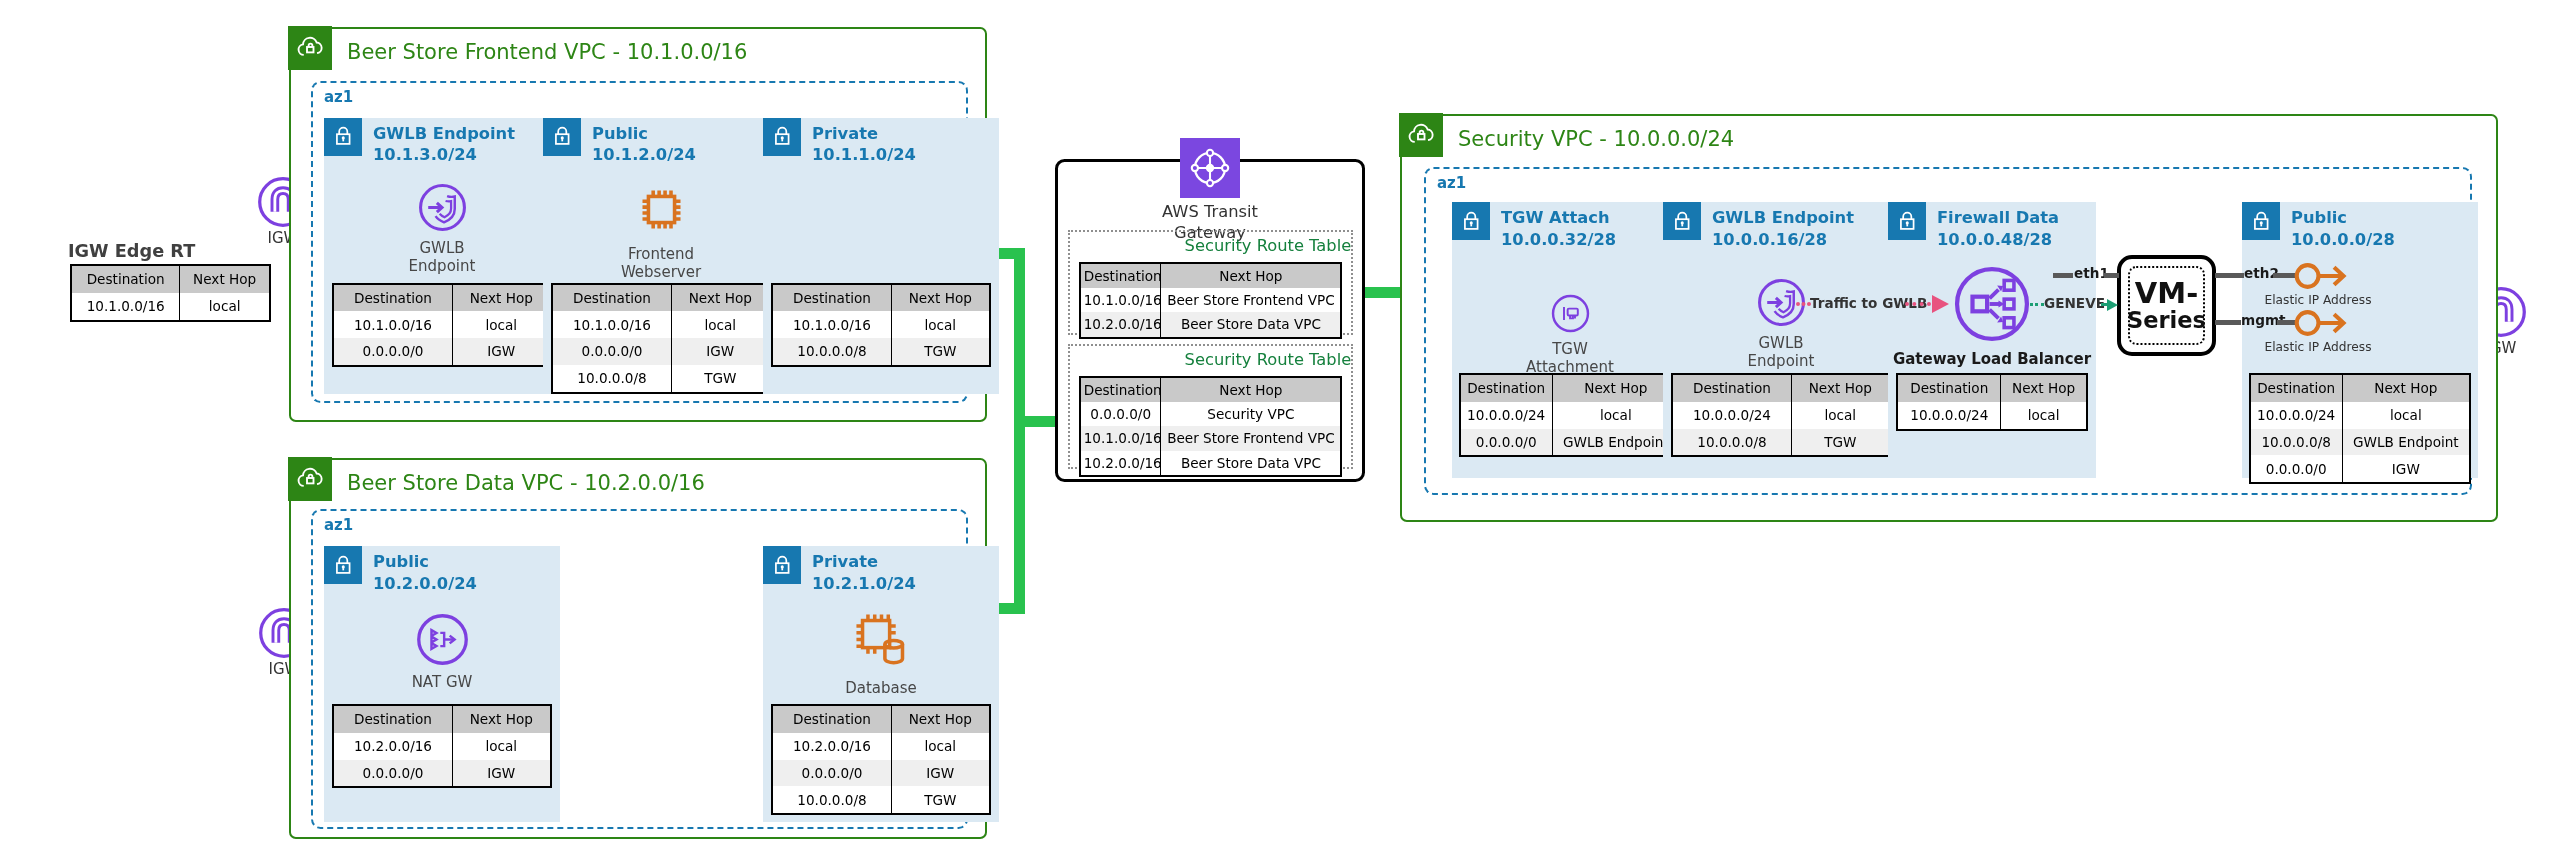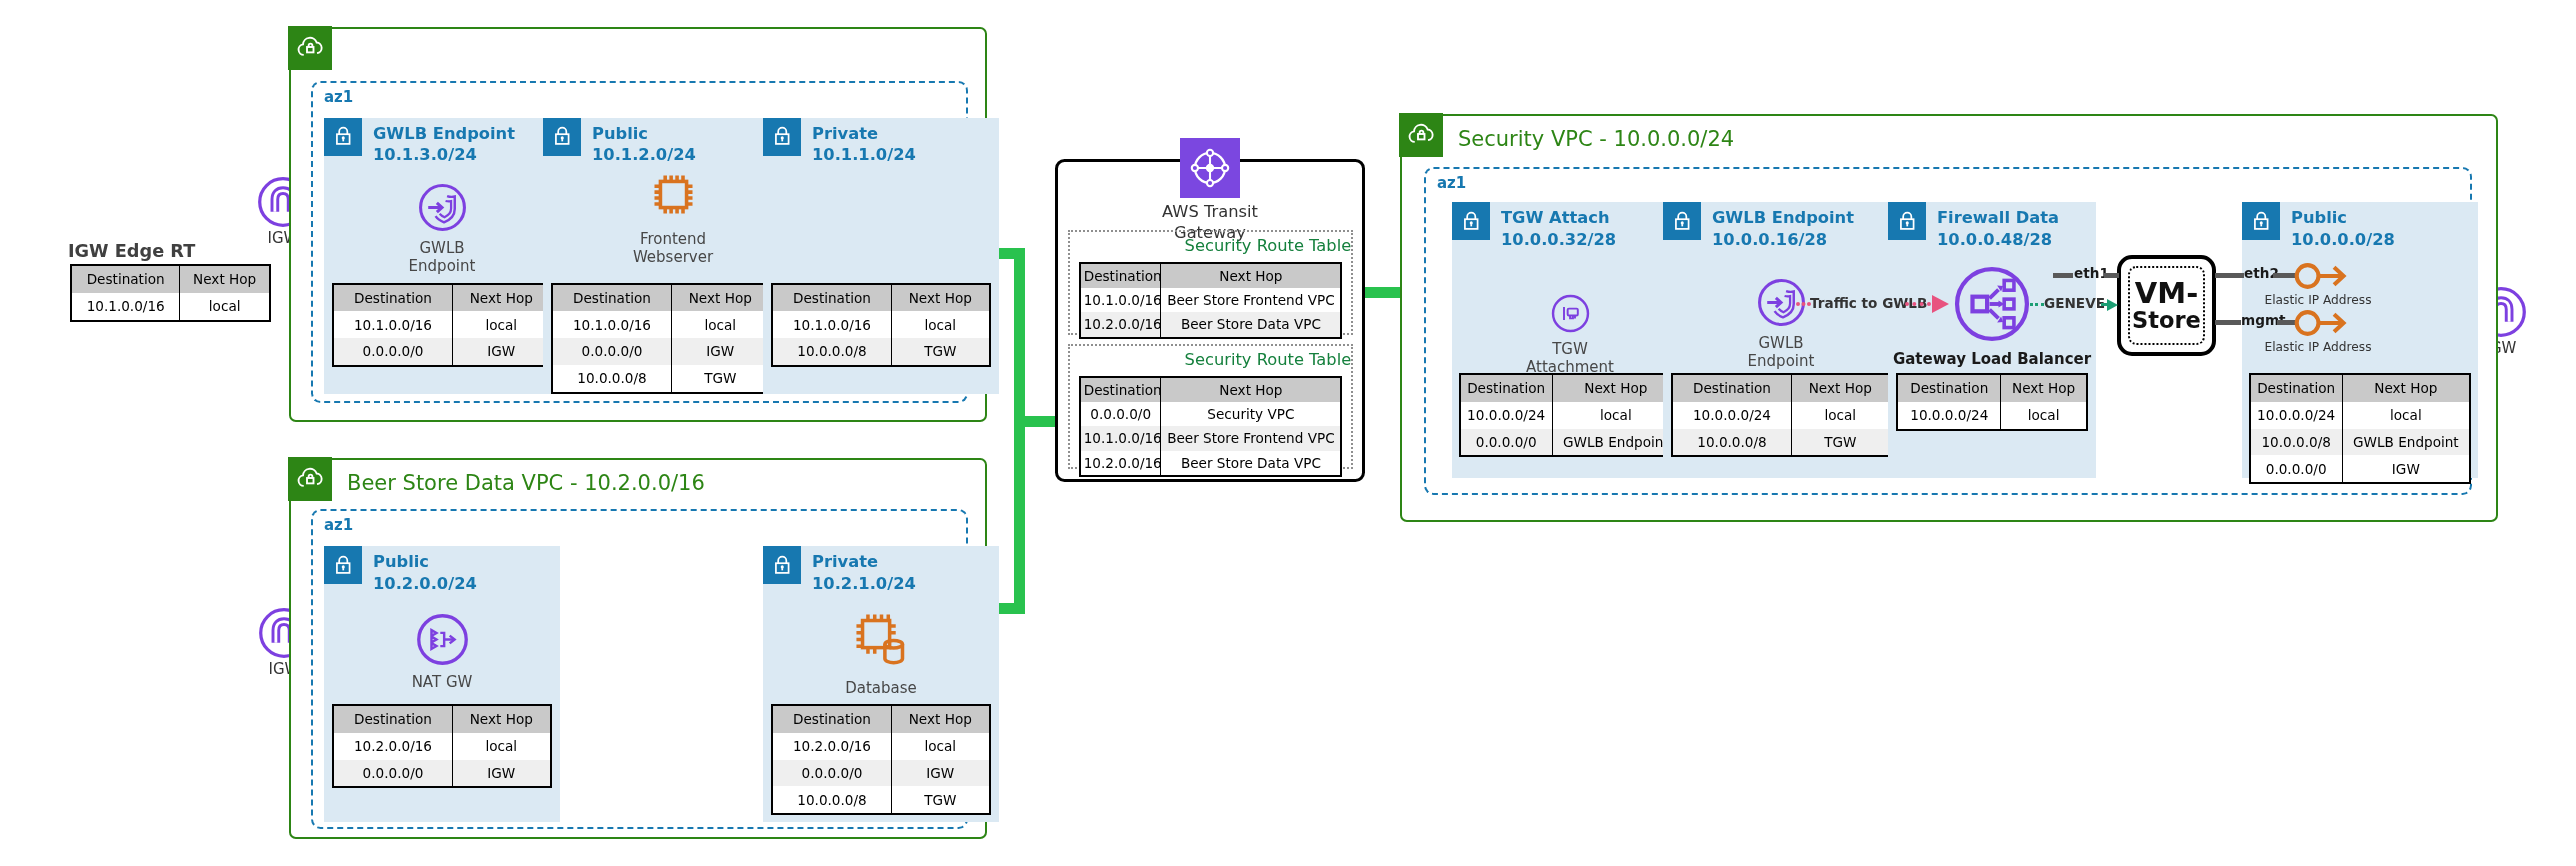--- a/index.html
+++ b/index.html
@@ -102,20 +102,21 @@
   <div class="igw-label" style="left:2475px;top:339px;width:52px;">IGW</div>
 
   <div class="vpc" style="left:289px;top:26.5px;width:698px;height:395px;">
     <div class="vpc-badge">
       <svg width="30" height="30" viewBox="0 0 24 24" fill="none" stroke="#fff" stroke-width="1.5">
         <path d="M7 17.5 a4.2 4.2 0 0 1 -.6 -8.35 A5.6 5.6 0 0 1 17.3 7.6 a4.3 4.3 0 0 1 .3 8.55"></path>
         <rect x="9.6" y="11.2" width="5.2" height="4.3"></rect>
         <path d="M10.9 11.2 V10 a1.5 1.5 0 0 1 3 0 v1.2"></path>
       </svg>
     </div>
+    <div class="vpc-title">Beer Store Frontend VPC - 10.1.0.0/16</div>
     <div class="az" style="left:20px;top:52px;width:657px;height:322px;">
       <div class="az-label">az1</div>
     </div>
 
     <div class="subnet" style="left:33px;top:89px;">
       <div class="snbadge">
         <svg width="24.5" height="24.5" viewBox="0 0 24 24" fill="none" stroke="#fff" stroke-width="1.7">
           <path d="M8 10 V7.5 a4 4 0 0 1 8 0 V10"></path>
             <rect x="5.8" y="10" width="12.4" height="9.5"></rect>
           <circle cx="12" cy="13.6" r="1.5" fill="#fff" stroke="none"></circle>
@@ -160,21 +161,21 @@
           <path d="M8 10 V7.5 a4 4 0 0 1 8 0 V10"></path>
             <rect x="5.8" y="10" width="12.4" height="9.5"></rect>
           <circle cx="12" cy="13.6" r="1.5" fill="#fff" stroke="none"></circle>
             <path d="M12 14.8 V17"></path>
         </svg>
       </div>
       <div class="sntitle">
         <div>Public</div>
         <div>10.1.2.0/24</div>
       </div>
-      <div class="resource" style="top:48px;margin-left:12px;">
+      <div class="resource" style="top:63px;">
         <svg width="57" height="57" viewBox="0 0 48 48" fill="none" stroke="#D9731F" stroke-width="3">
           <rect x="13" y="13" width="22" height="22"></rect>
           <path d="M17 13V8 M22 13V8 M27 13V8 M32 13V8 M17 35v5 M22 35v5 M27 35v5 M32 35v5 M13 17h-5 M13 22h-5 M13 27h-5 M13 32h-5 M35 17h5 M35 22h5 M35 27h5 M35 32h5"></path>
         </svg>
         <div class="cap">Frontend Webserver</div>
       </div>
       <div class="rt" style="left:8.2px;right:8.2px;top:165px;--c1:55%;">
         <div class="rt-row rt-head">
           <div class="rt-cell">Destination</div>
           <div class="rt-cell">Next Hop</div>
@@ -554,21 +555,21 @@
               <div class="rt-cell">IGW</div>
             </div>
           </div>
       </div>
     </div>
   </div>
 
   <div class="vm" style="left:2117px;top:255px;width:99px;height:101px;">
     <div class="vm-inner">
       <div class="vm-l1">VM-</div>
-      <div class="vm-l2">Store</div>
+      <div class="vm-l2">Series</div>
     </div>
   </div>
 
   <div class="dots-pink" style="left:1796px;top:302px;width:15px;"></div>
   <div class="flowlbl" style="left:1810px;top:295px;width:95px;">Traffic to GWLB</div>
   <div class="dots-pink" style="left:1905px;top:302px;width:26px;"></div>
   <div class="tri" style="left:1932px;top:295px;border-left:17.7px solid #E8537F;border-top:9.5px solid transparent;border-bottom:9.5px solid transparent;"></div>
 
   <div class="dots-teal" style="left:2030px;top:303px;width:13.6px;"></div>
   <div class="flowlbl" style="left:2043px;top:295px;width:63px;">GENEVE</div>

